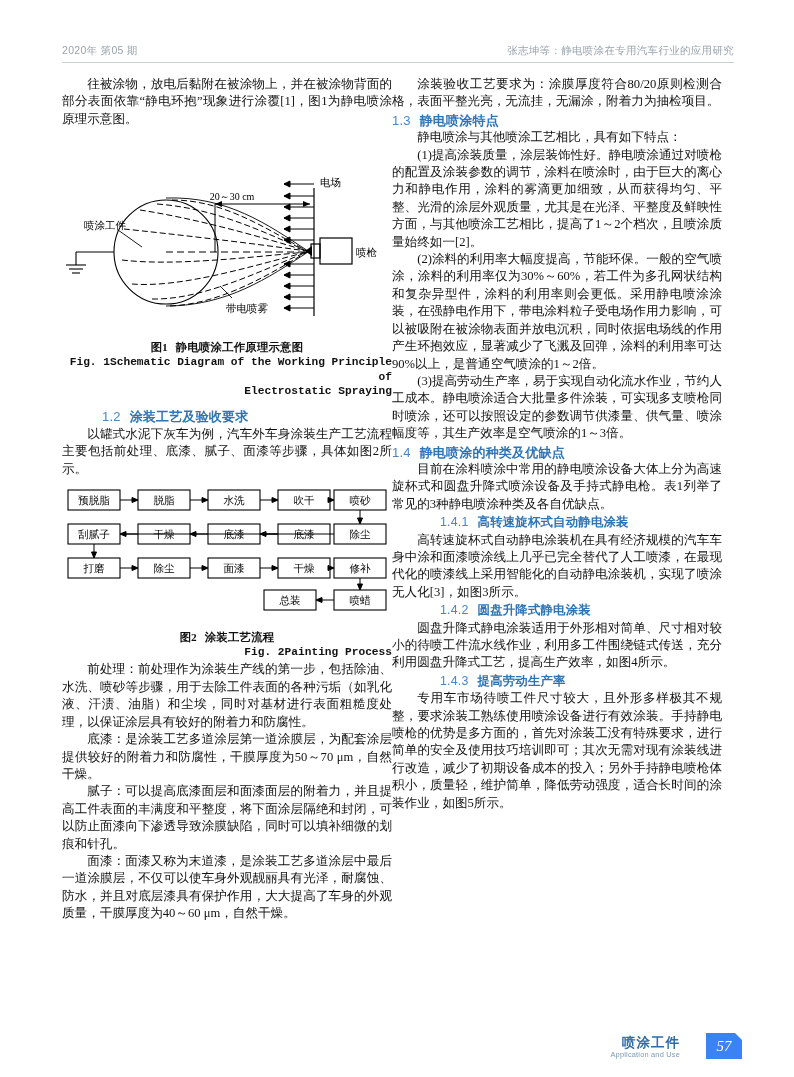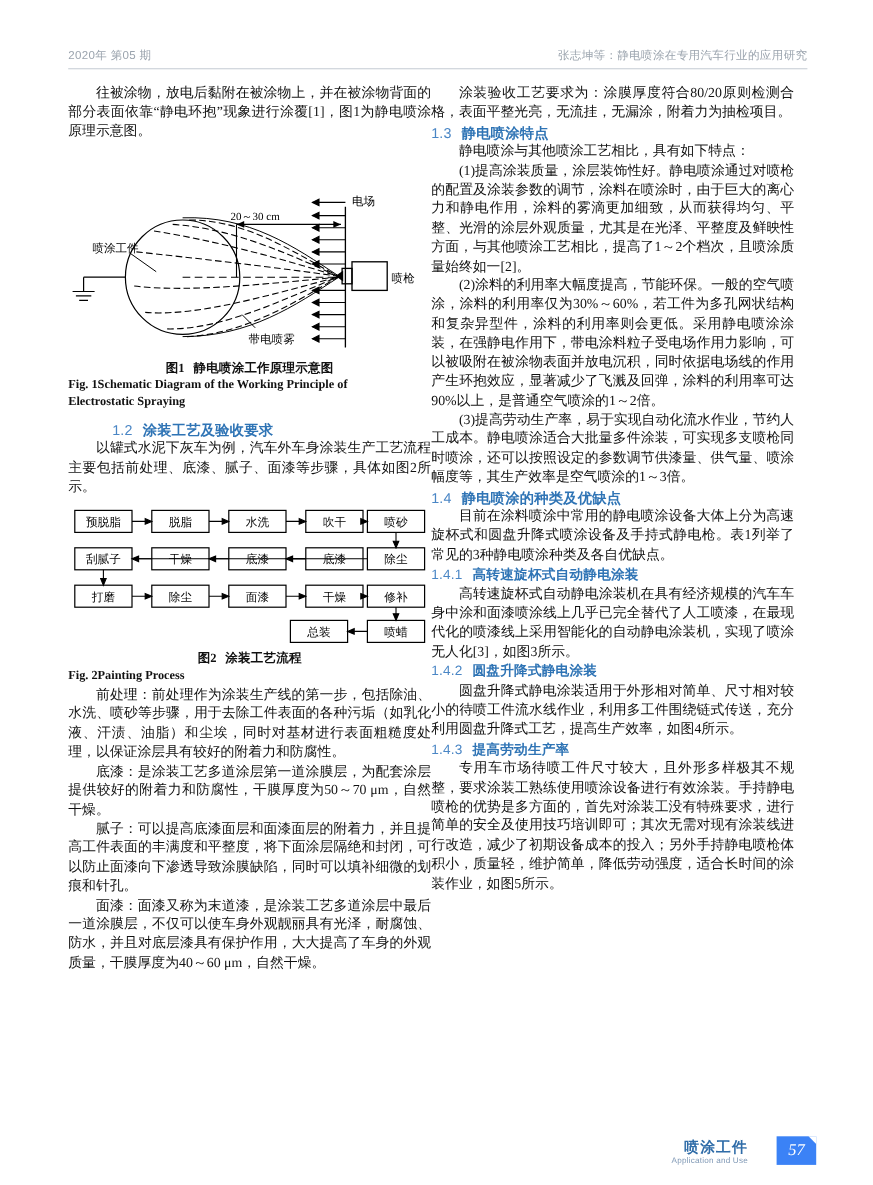--- a/index.html
+++ b/index.html
@@ -38,32 +38,32 @@
   .sec{
     margin:1px 0 0 0;
     color:#2f74b5;
     font-size:13px;
     font-weight:bold;
     font-family:"Liberation Sans","DejaVu Sans",sans-serif;
     text-indent:0;
     letter-spacing:.2px;
   }
   .sec .num{font-weight:normal;color:#4a86c5;padding-right:9px;}
-  .sec.sub{font-size:12.4px;}
+  .sec.sub{font-size:12.4px;margin-left:48px;}
   
   .cap{
     text-align:center;text-indent:0;font-weight:bold;
-    font-size:11.4px;line-height:15px;margin:4px 0 0 0;font-family:Liberation Serif, serif;
+    font-size:11.4px;line-height:15px;margin:16px 0 0 0;font-family:Liberation Serif, serif;
   }
   .cap .zh{letter-spacing:.2px;}
   .cap .lbl{padding-right:8px;}
   .cap-en{
-    text-align:left;text-indent:0;font-weight:bold;
+    text-align:right;text-indent:0;font-weight:bold;
     font-size:11.2px;line-height:14.4px;margin:0;
-    font-family:Liberation Serif, serif;
+    font-family:Liberation Mono, monospace;
   }
   
   .fig1{
     position:relative;width:330px;height:190px;margin:6px 0 0 0;
   }
   .fig1 svg{display:block;}
   .fig-txt{font-family:"Liberation Sans","DejaVu Sans",sans-serif;font-size:10.5px;fill:#000;}
   .fig-txt-sm{font-family:"Liberation Serif","DejaVu Serif",serif;font-size:10px;fill:#000;}
   
   .flow{

